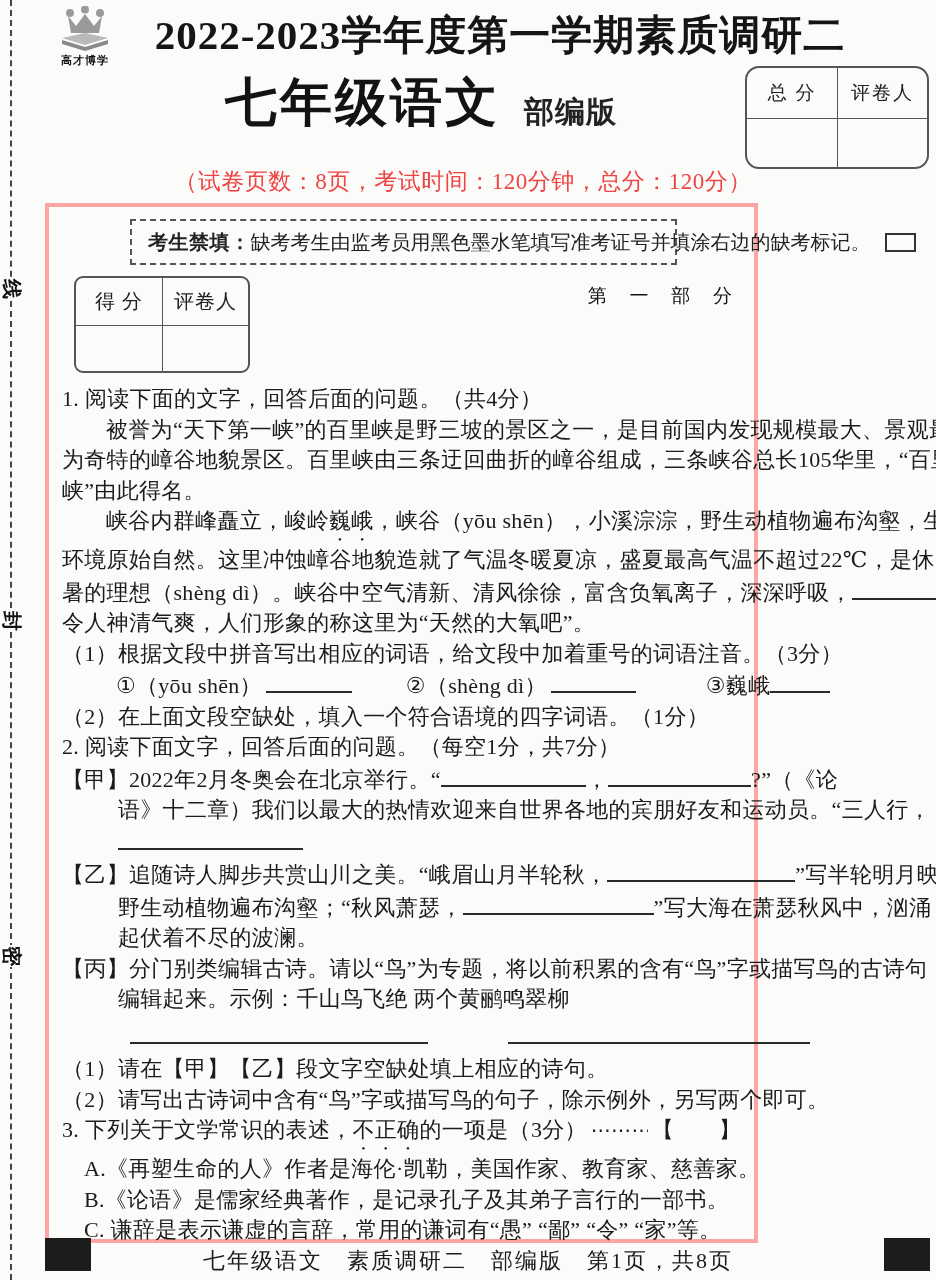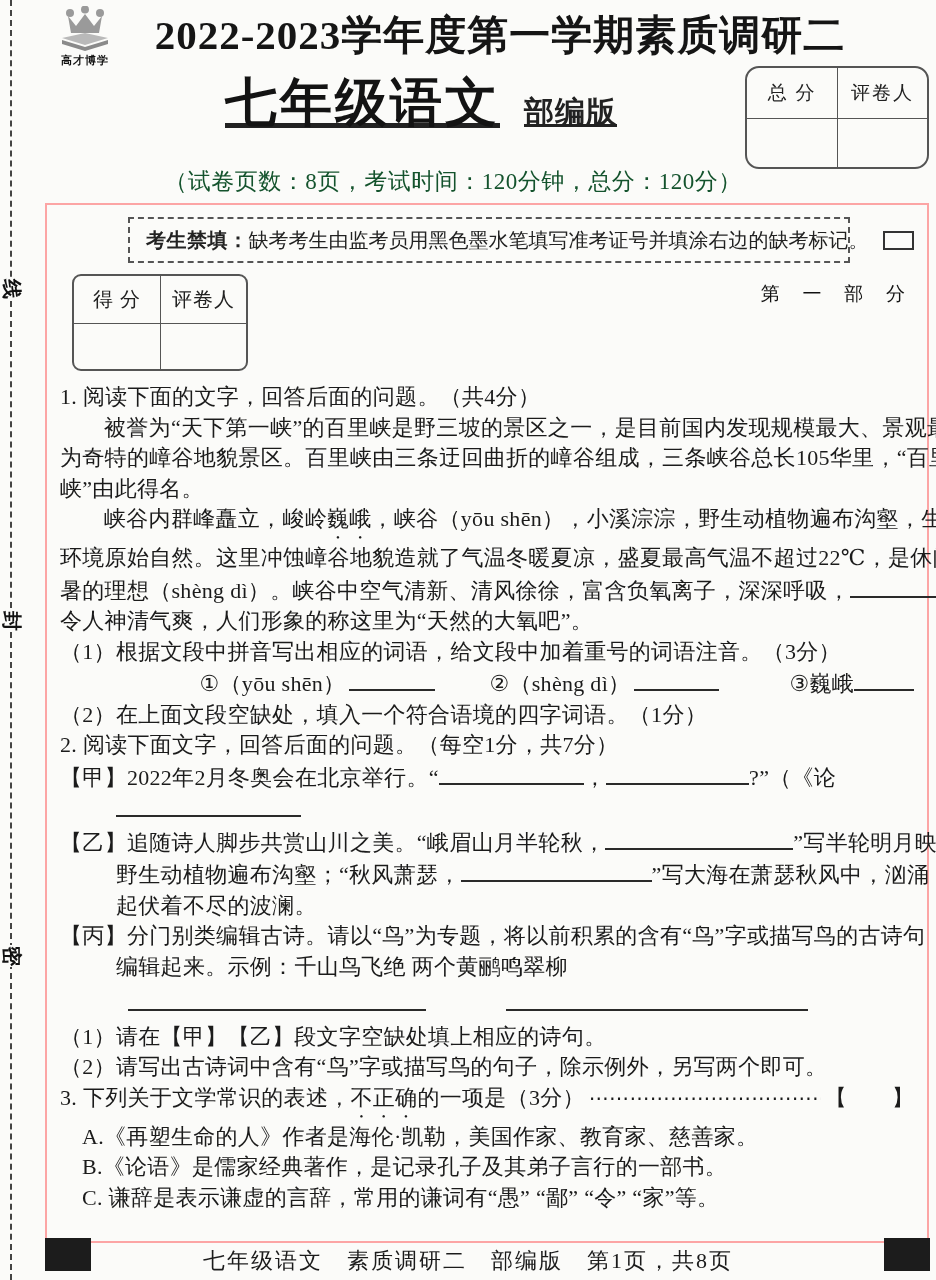--- a/index.html
+++ b/index.html
@@ -17,36 +17,36 @@
     text-align:center;line-height:22px;transform:rotate(90deg);}
   
   .logo{position:absolute;left:50px;top:6px;width:70px;text-align:center;}
   .logo-text{font-size:11px;font-weight:bold;letter-spacing:1px;color:#111;
     font-family:"Liberation Sans",sans-serif;margin-top:1px;}
   .page-title{position:absolute;left:135px;top:8px;width:730px;
     text-align:center;font-size:41px;font-weight:bold;letter-spacing:1px;
     color:#151515;white-space:nowrap;}
   .subject-row{position:absolute;left:225px;top:68px;display:flex;
     align-items:flex-end;white-space:nowrap;
-    font-family:"Liberation Sans","DejaVu Sans",sans-serif;text-decoration:underline;}
+    font-family:"Liberation Sans","DejaVu Sans",sans-serif;}
   .subject{font-size:52px;font-weight:bold;letter-spacing:3px;color:#131313;}
   .edition{font-size:30px;font-weight:bold;color:#222;margin-left:24px;
     margin-bottom:5px;letter-spacing:1px;margin-top:20px;}
   .hst{position:absolute;left:745px;top:66px;width:184px;height:103px;
     border:2px solid #555;border-radius:14px;box-sizing:border-box;
     display:grid;grid-template-columns:1fr 1fr;grid-template-rows:1fr 1fr;}
   .hst-cell{display:flex;align-items:center;justify-content:center;
     font-size:19px;color:#222;letter-spacing:2px;}
   .hst-cell.cb{border-top:1.5px solid #555;}
   .hst-cell.cr{border-left:1.5px solid #555;}
-  .info-line{position:absolute;left:53px;top:166px;width:800px;
-    text-align:center;font-size:23px;color:#14532d;letter-spacing:0.5px;}
+  .info-line{position:absolute;left:63px;top:166px;width:800px;
+    text-align:center;font-size:23px;color:#ef4444;letter-spacing:0.5px;}
   
-  .main-box{position:absolute;left:45px;top:203px;width:884px;height:1040px;
-    border:2px solid #fca5a5;box-sizing:border-box;padding:12px 13px 0 13px;}
+  .main-box{position:absolute;left:45px;top:203px;width:713px;height:1040px;
+    border:4px solid #fca5a5;box-sizing:border-box;padding:12px 13px 0 13px;}
   .notice{margin:0 64px 0 68px;border:2px dashed #555;height:46px;
     box-sizing:border-box;display:flex;align-items:center;padding:0 16px;
     font-size:20px;white-space:nowrap;}
   .notice b{font-family:"Liberation Sans",sans-serif;letter-spacing:0.5px;}
   .absent-box{width:27px;height:15px;border:2px solid #333;margin-left:14px;
     flex:0 0 auto;}
   .score-row{position:relative;height:108px;margin-top:11px;}
   .score-box{position:absolute;left:12px;top:0;width:176px;height:97px;
     border:2px solid #555;border-radius:9px;box-sizing:border-box;
     display:grid;grid-template-columns:1fr 1fr;grid-template-rows:1fr 1fr;}
@@ -137,20 +137,21 @@
   <div class="bl ind"><span>峡谷内群峰矗立，峻岭</span><span class="em-dots">巍峨</span><span>，峡谷（yōu shēn），小溪淙淙，野生动植物遍布沟壑，生态</span></div>
   <div class="bl">环境原始自然。这里冲蚀嶂谷地貌造就了气温冬暖夏凉，盛夏最高气温不超过22℃，是休闲避</div>
   <div class="bl"><span>暑的理想（shèng dì）。峡谷中空气清新、清风徐徐，富含负氧离子，深深呼吸，</span><span class="bk" style="width:94px;"></span></div>
   <div class="bl">令人神清气爽，人们形象的称这里为“天然的大氧吧”。</div>
   <div class="bl">（1）根据文段中拼音写出相应的词语，给文段中加着重号的词语注音。（3分）</div>
   <div class="bl" style="padding-left:54px;text-align:right;"><span>①（yōu shēn）</span><span class="bk" style="width:86px;margin-left:4px;"></span><span style="display:inline-block;width:54px;"></span><span>②（shèng dì）</span><span class="bk" style="width:85px;margin-left:4px;"></span><span style="display:inline-block;width:70px;"></span><span>③巍峨</span><span class="bk" style="width:60px;"></span></div>
   <div class="bl">（2）在上面文段空缺处，填入一个符合语境的四字词语。（1分）</div>
 
   <div class="bl">2. 阅读下面文字，回答后面的问题。（每空1分，共7分）</div>
   <div class="bl"><span>【甲】</span><span>2022年2月冬奥会在北京举行。“</span><span class="bk" style="width:145px;"></span><span>，</span><span class="bk" style="width:143px;"></span><span>?”（《论</span></div>
+  <div class="bl hang">语》十二章）我们以最大的热情欢迎来自世界各地的宾朋好友和运动员。“三人行，</div>
   <div class="bl hang"><span class="bk" style="width:185px;"></span></div>
   <div class="bl"><span>【乙】</span><span>追随诗人脚步共赏山川之美。“峨眉山月半轮秋，</span><span class="bk" style="width:188px;"></span><span>”写半轮明月映</span></div>
   <div class="bl hang"><span>野生动植物遍布沟壑；“秋风萧瑟，</span><span class="bk" style="width:191px;"></span><span>”写大海在萧瑟秋风中，汹涌</span></div>
   <div class="bl hang">起伏着不尽的波澜。</div>
   <div class="bl"><span>【丙】</span><span>分门别类编辑古诗。请以“鸟”为专题，将以前积累的含有“鸟”字或描写鸟的古诗句</span></div>
   <div class="bl hang">编辑起来。示例：千山鸟飞绝 两个黄鹂鸣翠柳</div>
   <div class="bl ansline"><span style="display:inline-block;width:68px;"></span><span class="bk" style="width:298px;"></span><span style="display:inline-block;width:80px;"></span><span class="bk" style="width:302px;"></span></div>
   <div class="bl">（1）请在【甲】【乙】段文字空缺处填上相应的诗句。</div>
   <div class="bl">（2）请写出古诗词中含有“鸟”字或描写鸟的句子，除示例外，另写两个即可。</div>
 

